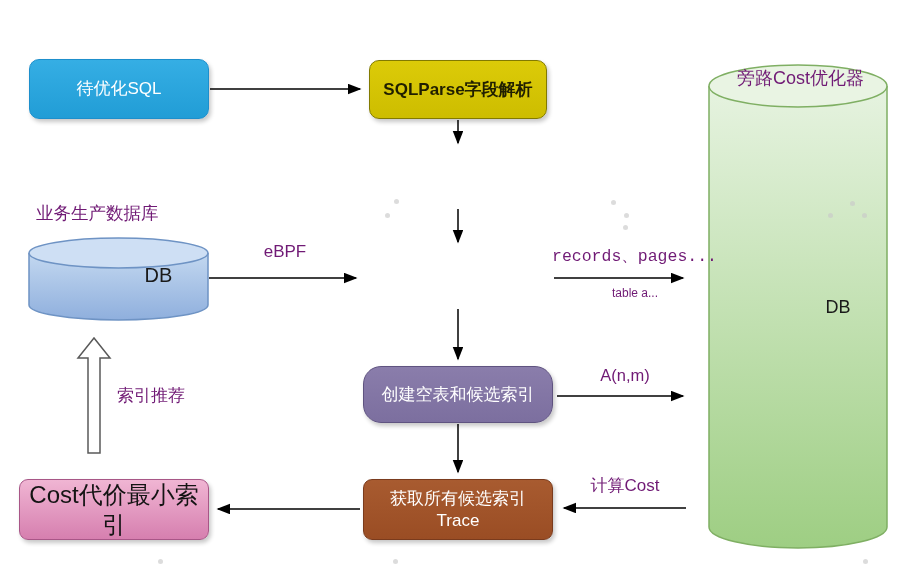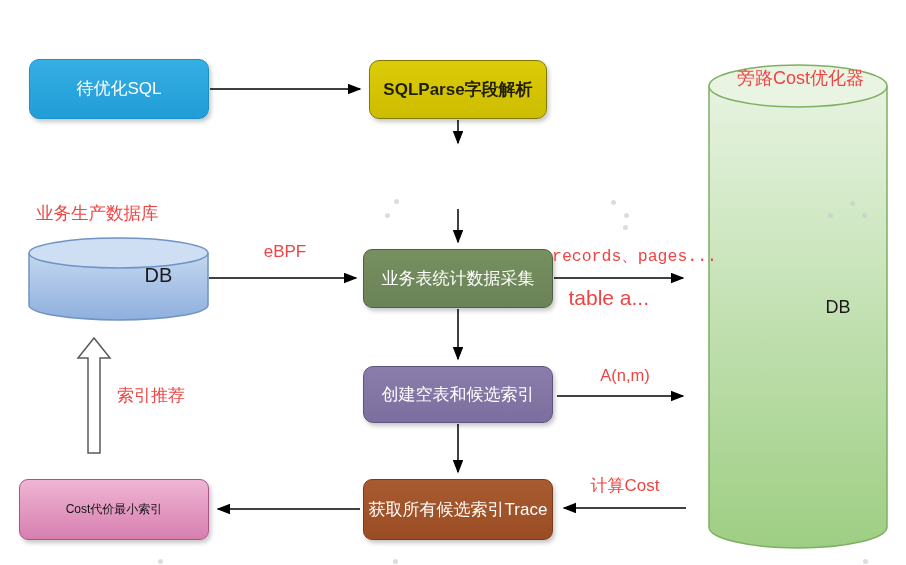--- a/index.html
+++ b/index.html
@@ -40,38 +40,38 @@
   .node-stats-collect {
     left: 363px; top: 249px; width: 190px; height: 59px;
     background: linear-gradient(#77905F, #6A8258);
     border: 1.5px solid #4F6140; color: #ffffff;
     border-radius: 9px;
   }
   .node-create-table {
     left: 363px; top: 366px; width: 190px; height: 57px;
     background: linear-gradient(#8A7DAB, #7C6F9F);
     border: 1.5px solid #5F5380; color: #ffffff;
-    border-radius: 10px;
+    border-radius: 18px;
   }
   .node-get-trace {
     left: 363px; top: 479px; width: 190px; height: 61px;
     background: linear-gradient(#A85B30, #9A4D24);
     border: 1.5px solid #7A3B1D; color: #ffffff;
-    flex-direction: row; border-radius: 9px;
+    flex-direction: column; border-radius: 9px;
   }
   .node-min-cost {
     left: 19px; top: 479px; width: 190px; height: 61px;
     background: linear-gradient(#F0B5D3, #D67FAF);
     border: 1.5px solid #A85687; color: #141414;
-    font-size: 12px; border-radius: 9px;
+    font-size: 24px; border-radius: 9px;
   }
 
   .lbl {
     position: absolute;
-    color: #ef4444;
+    color: #701a75;
     font-size: 16px;
     white-space: nowrap;
   }
   .lbl-center { text-align: center; }
 
   .db-text {
     position: absolute; text-align: center; color: #1a1a1a; margin-left: 40px;
   }
 
   .dot {
@@ -125,23 +125,20 @@
 
   <div class="node node-sql-input">
     <span>待优化SQL</span>
   </div>
 
   <div class="node node-sql-parse">
     <span>SQLParse字段解析</span>
   </div>
 
 
-  <div class="node node-stats-collect">
-    <span>业务表统计数据采集</span>
-  </div>
 
   <div class="node node-create-table">
     <span>创建空表和候选索引</span>
   </div>
 
   <div class="node node-get-trace">
     <span>获取所有候选索引</span>
     <span>Trace</span>
   </div>
 
@@ -156,21 +153,21 @@
   <div class="lbl" style="left:737px; top:66px; font-size:18px;">旁路Cost优化器</div>
 
   <div class="db-text" style="left:709px; top:294px; width:178px; font-size:18px; line-height:1.55;">
     <div>DB</div>
   </div>
 
   <div class="lbl lbl-center" style="left:240px; top:242px; width:90px; font-size:17px;">eBPF</div>
 
   <div class="lbl" style="left:552px; top:245px; font-size:16.5px;font-family:Liberation Mono, monospace;">records、pages...</div>
 
-  <div class="lbl lbl-center" style="left:549px; top:286px; width:100px; font-size:21px;text-align:right;">table a...</div>
+  <div class="lbl lbl-center" style="left:585px; top:286px; width:100px; font-size:12px;">table a...</div>
 
   <div class="lbl lbl-center" style="left:575px; top:366px; width:100px; font-size:16.5px;">A(n,m)</div>
 
   <div class="lbl lbl-center" style="left:570px; top:474px; width:110px; font-size:17px;">计算Cost</div>
 
   <div class="lbl" style="left:117px; top:384px; font-size:17px;">索引推荐</div>
 
   <div class="dot" style="left:611px; top:200px;"></div>
   <div class="dot" style="left:624px; top:213px;"></div>
   <div class="dot" style="left:623px; top:225px;"></div>

